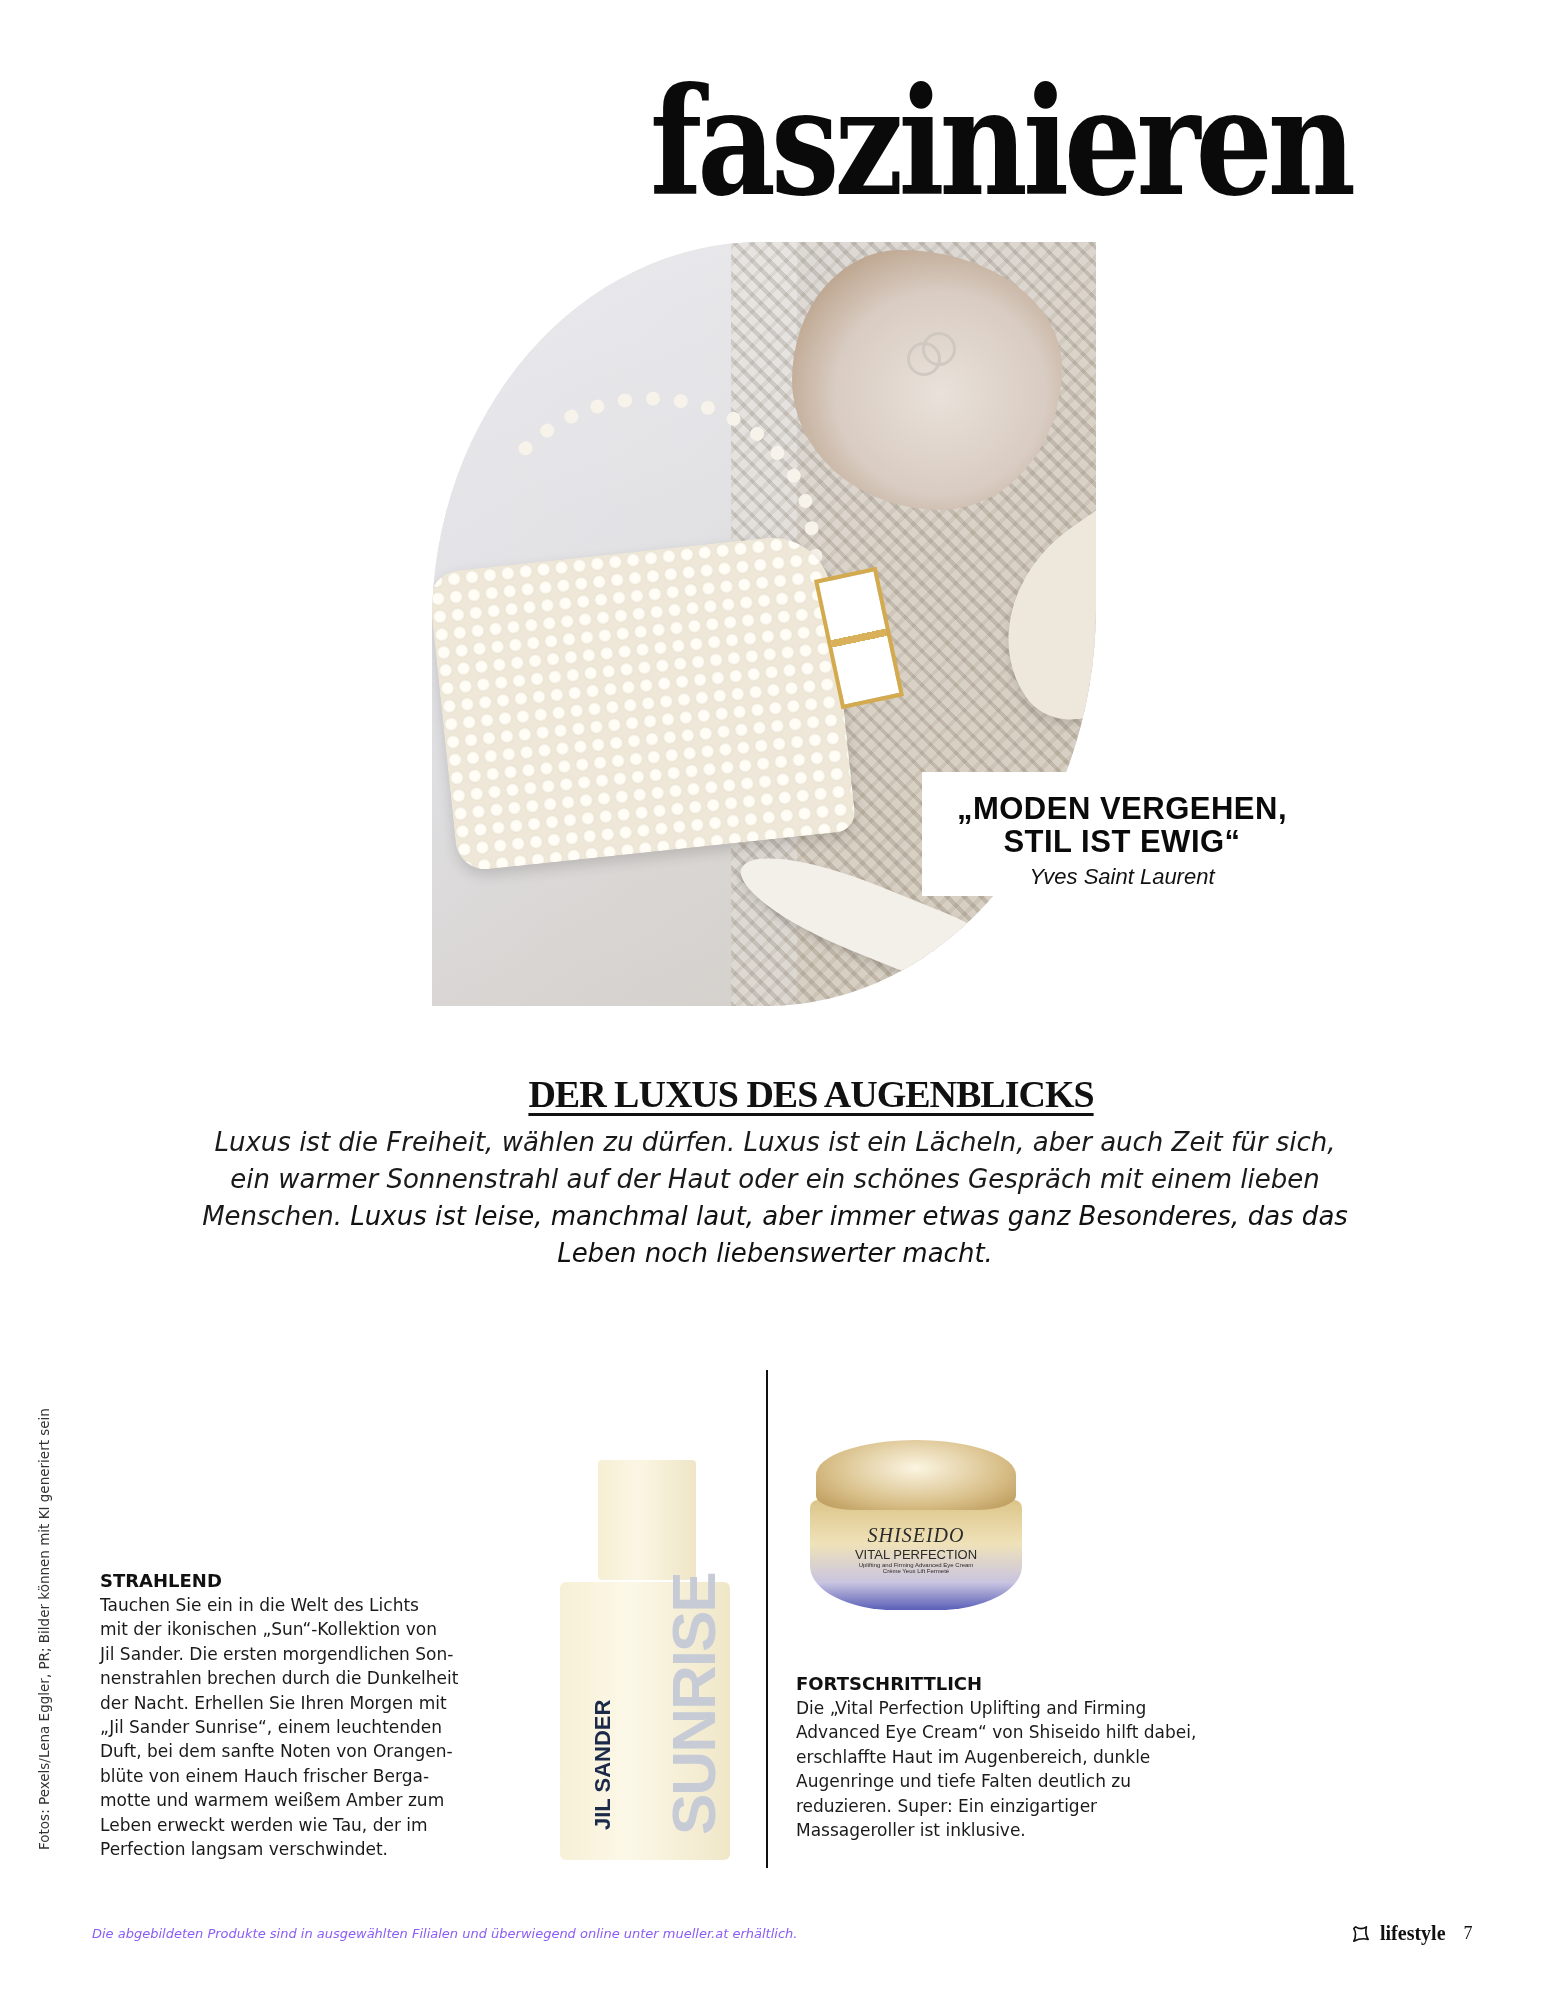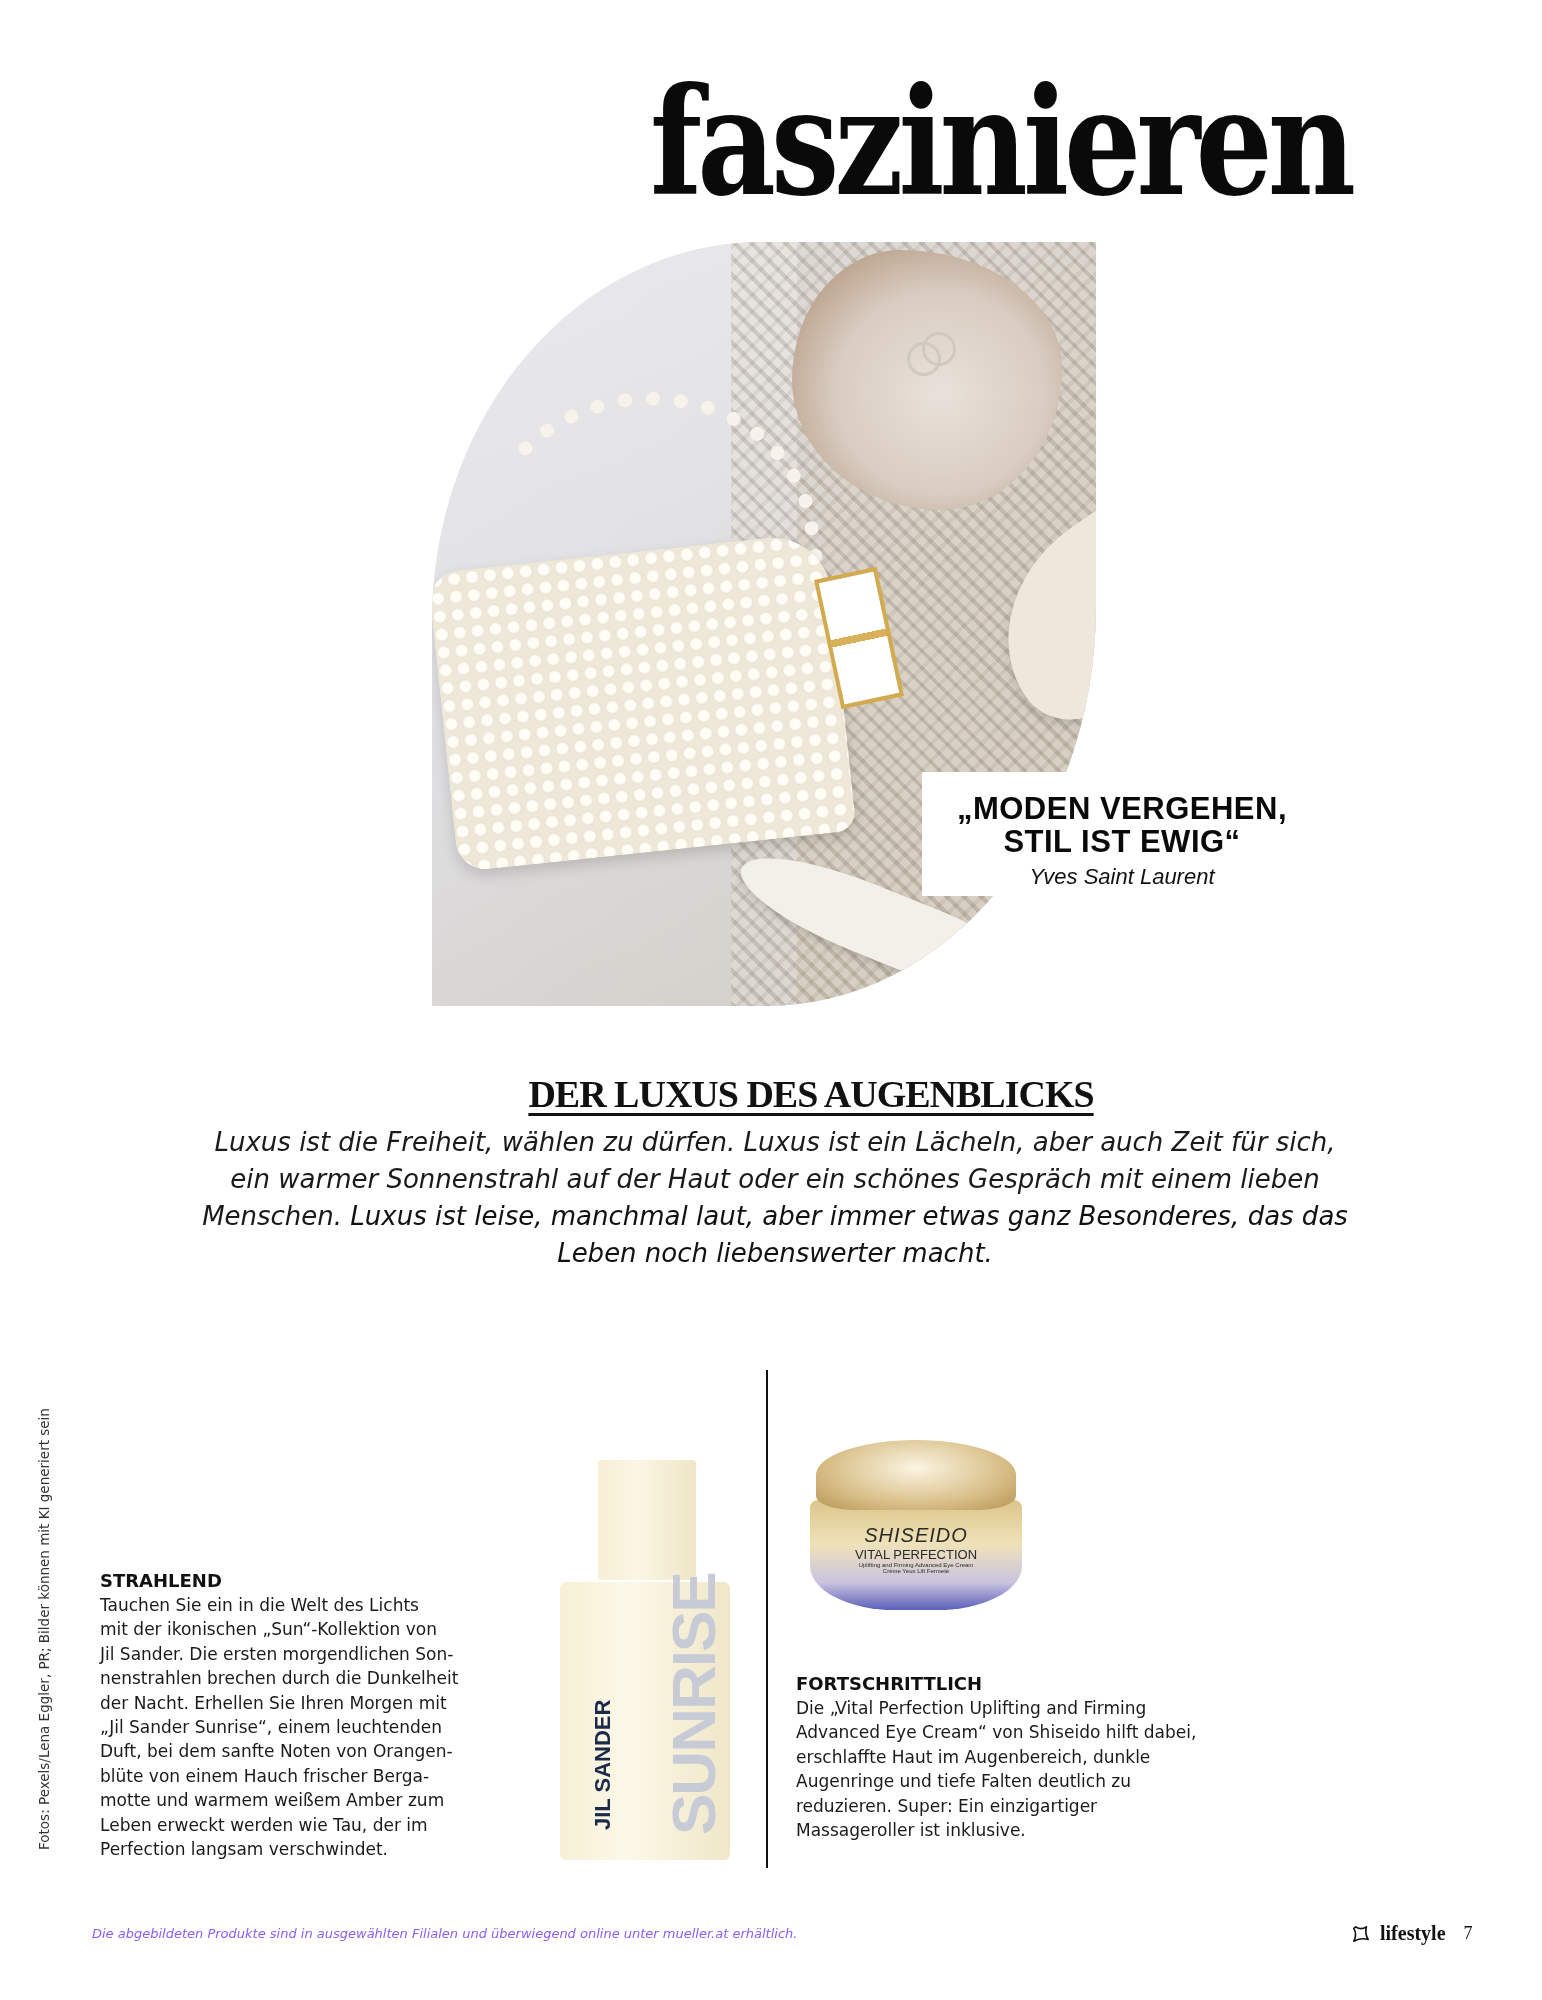--- a/index.html
+++ b/index.html
@@ -70,21 +70,21 @@
       border-radius: 6px; }
     .bottle .brand { position: absolute; left: 30px; top: 370px; transform: rotate(-90deg); transform-origin: left top;
       font-family: "Liberation Sans", sans-serif; font-weight: bold; font-size: 22px; color: #1c2a4a; white-space: nowrap; }
     .bottle .name { position: absolute; left: 98px; top: 375px; transform: rotate(-90deg); transform-origin: left top;
       font-family: "Liberation Sans", sans-serif; font-weight: bold; font-size: 62px; color: #c6cbd6; white-space: nowrap; letter-spacing: -2px; }
     .jar { position: absolute; left: 806px; top: 1440px; width: 220px; height: 180px; }
     .jar .lid { position: absolute; left: 10px; top: 0; width: 200px; height: 70px; border-radius: 50% 50% 20% 20%;
       background: radial-gradient(ellipse at 50% 40%, #fbf5e2, #d9c08a 60%, #b89554); }
     .jar .pot { position: absolute; left: 4px; top: 60px; width: 212px; height: 110px; border-radius: 8px 8px 40% 40%;
       background: linear-gradient(#dcc589 0%, #efe2b9 40%, #c9c4e0 75%, #5a5fb8 100%); text-align: center; }
-    .jar .b1 { font-family: Liberation Sans, sans-serif; font-style: italic; font-size: 20px; color: #2a2a2a; margin-top: 24px; letter-spacing: 1px; }
+    .jar .b1 { font-family: Liberation Serif, serif; font-style: italic; font-size: 20px; color: #2a2a2a; margin-top: 24px; letter-spacing: 1px; }
     .jar .b2 { font-family: "Liberation Sans", sans-serif; font-size: 13px; color: #2a2a2a; }
     .jar .b3 { font-family: "Liberation Sans", sans-serif; font-size: 6px; color: #2a2a2a; }
     .footnote { position: absolute; left: 92px; top: 1926px; font-family: "DejaVu Sans", sans-serif; font-style: italic;
       font-size: 13px; color: #8b5cf6; }
     .folio { position: absolute; left: 1352px; top: 1922px; display: flex; align-items: center; gap: 10px; }
     .folio .logo { width: 18px; height: 18px; }
     .folio .section { font-family: "Liberation Serif", serif; font-weight: bold; font-size: 20px; color: #111; }
     .folio .page { font-family: "Liberation Serif", serif; font-size: 18px; color: #111; margin-left: 8px; }
   </style>
 </head>

